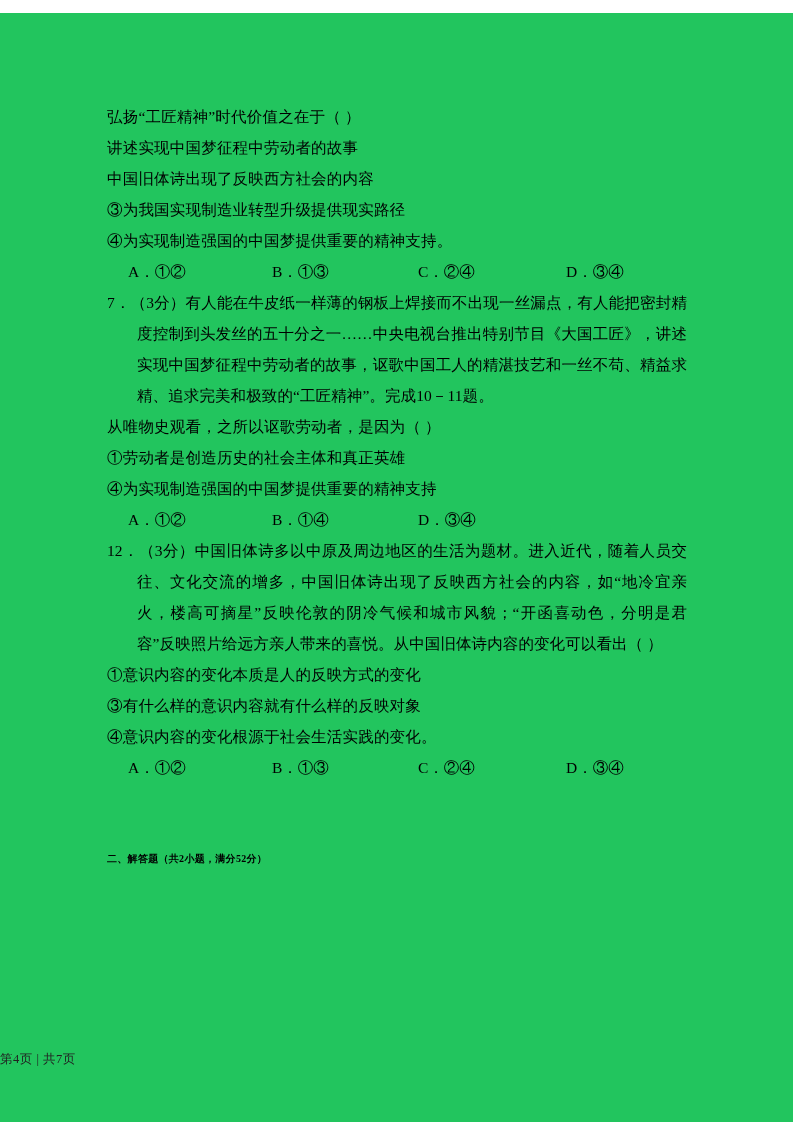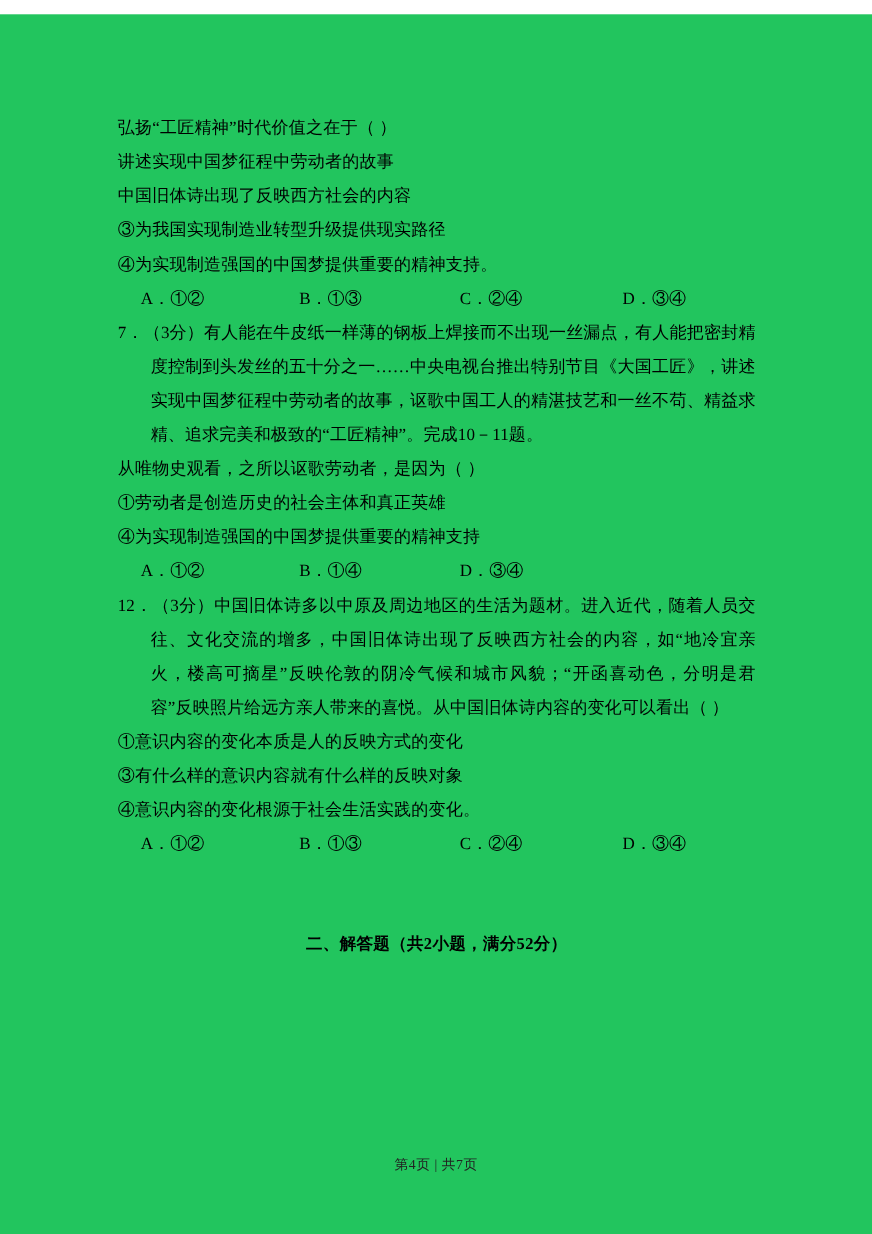--- a/index.html
+++ b/index.html
@@ -50,32 +50,31 @@
   }
   .opts span {
     display: inline-block;
   }
   .opt-a { width: 144px; font-family: Liberation Serif, serif; }
   .opt-b { width: 146px; }
   .opt-c { width: 148px; }
   .opt-d { width: 100px; }
   .section-head {
     margin-top: 62px;
-    font-size: 15px;
+    font-size: 10px;
     font-weight: bold;
     line-height: 28px;
     letter-spacing: 0.3px;
-    text-align: center;
   }
   .footer {
     position: absolute;
     left: 0;
     right: 0;
     top: 1038px;
-    text-align: center;
+    text-align: left;
     font-size: 12.5px;
     color: #222;
     letter-spacing: 0.5px;
   }
 </style>
 </head>
 <body>
 
 <div class="page">
   <div class="content">

